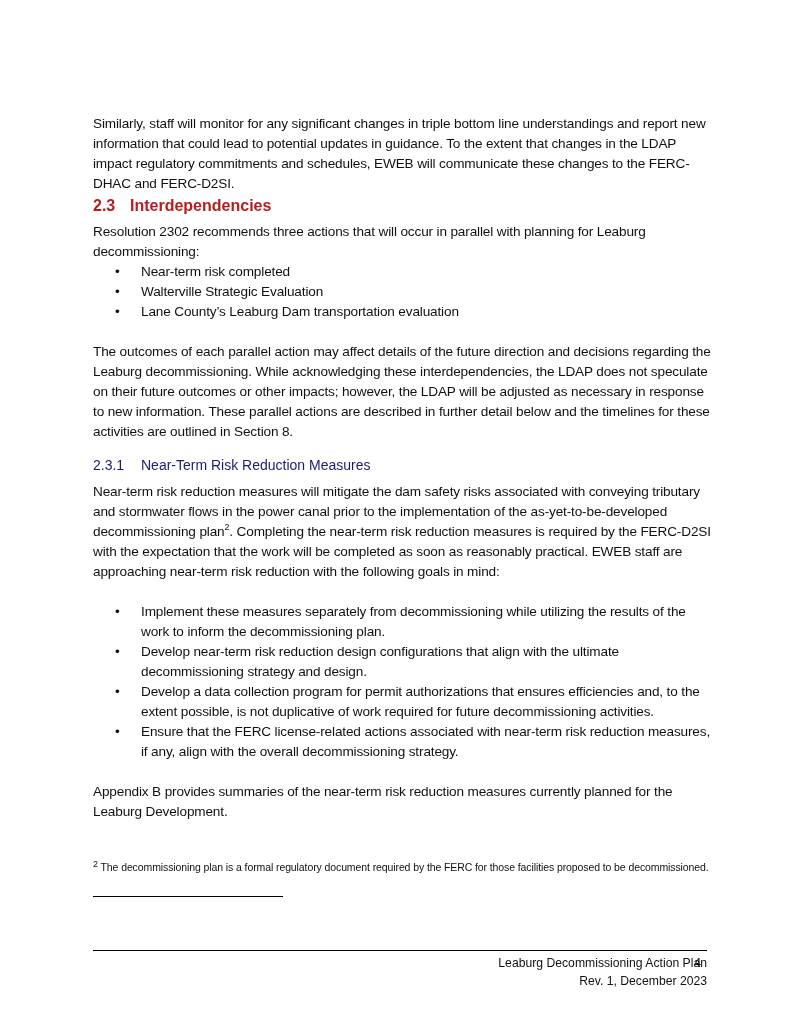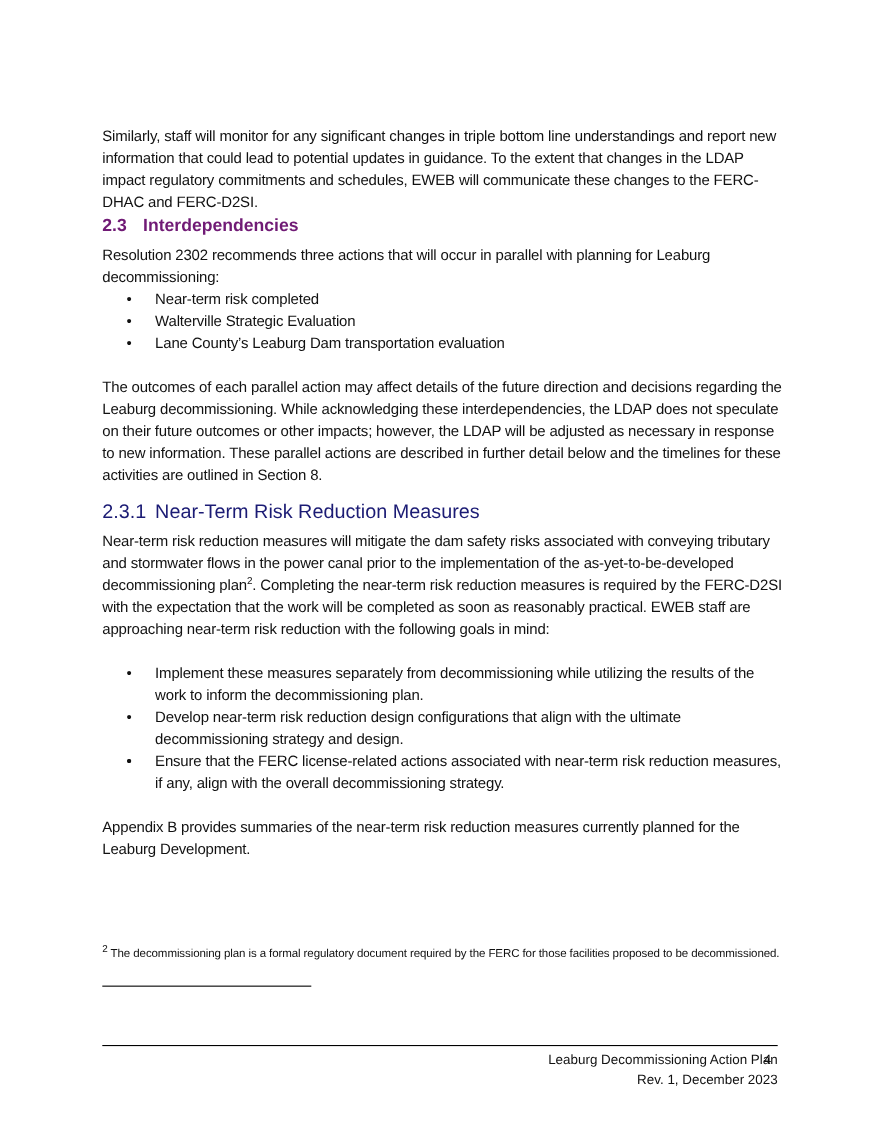--- a/index.html
+++ b/index.html
@@ -25,27 +25,27 @@
     margin: 0;
     font-size: 13.6px;
     line-height: 20px;
     letter-spacing: -0.15px;
   }
   .p1 { }
   h2.sec {
     margin: 0 0 4px 0;
     font-size: 16px;
     font-weight: bold;
-    color: #701a75;
+    color: #b91c1c;
     line-height: 24px;
   }
   h2.sec .num { display: inline-block; width: 37px; }
   h3.sub {
     margin: 0 0 6px 0;
-    font-size: 18px;
+    font-size: 14px;
     font-weight: normal;
     color: #1b1b74;
     line-height: 22px;
   }
   h3.sub .num { display: inline-block; width: 48px; }
   ul.bullets {
     margin: 0;
     padding: 0;
     list-style: none;
   }
@@ -133,21 +133,21 @@
     <span class="num">2.3.1</span><span>Near-Term Risk Reduction Measures</span>
   </h3>
 
   <p><span>Near-term risk reduction measures will mitigate the dam safety risks associated with conveying tributary and stormwater flows in the power canal prior to the implementation of the as-yet-to-be-developed decommissioning plan</span><sup>2</sup><span>. Completing the near-term risk reduction measures is required by the FERC-D2SI with the expectation that the work will be completed as soon as reasonably practical.  EWEB staff are approaching near-term risk reduction with the following goals in mind:</span></p>
 
   <div class="gap-20"></div>
 
   <ul class="bullets">
     <li><span class="dot">•</span><span>Implement these measures separately from decommissioning while utilizing the results of the work to inform the decommissioning plan.</span></li>
     <li><span class="dot">•</span><span>Develop near-term risk reduction design configurations that align with the ultimate decommissioning strategy and design.</span></li>
-    <li><span class="dot">•</span></li>
+    <li><span class="dot">•</span><span>Develop a data collection program for permit authorizations that ensures efficiencies and, to the extent possible, is not duplicative of work required for future decommissioning activities.</span></li>
     <li><span class="dot">•</span><span>Ensure that the FERC license-related actions associated with near-term risk reduction measures, if any, align with the overall decommissioning strategy.</span></li>
   </ul>
 
   <div class="gap-20"></div>
 
   <p>Appendix B provides summaries of the near-term risk reduction measures currently planned for the Leaburg Development.</p>
 </div>
 
 <div class="fn-rule"></div>
 <div class="footnote"><sup>2</sup><span> The decommissioning plan is a formal regulatory document required by the FERC for those facilities proposed to be decommissioned.</span></div>

